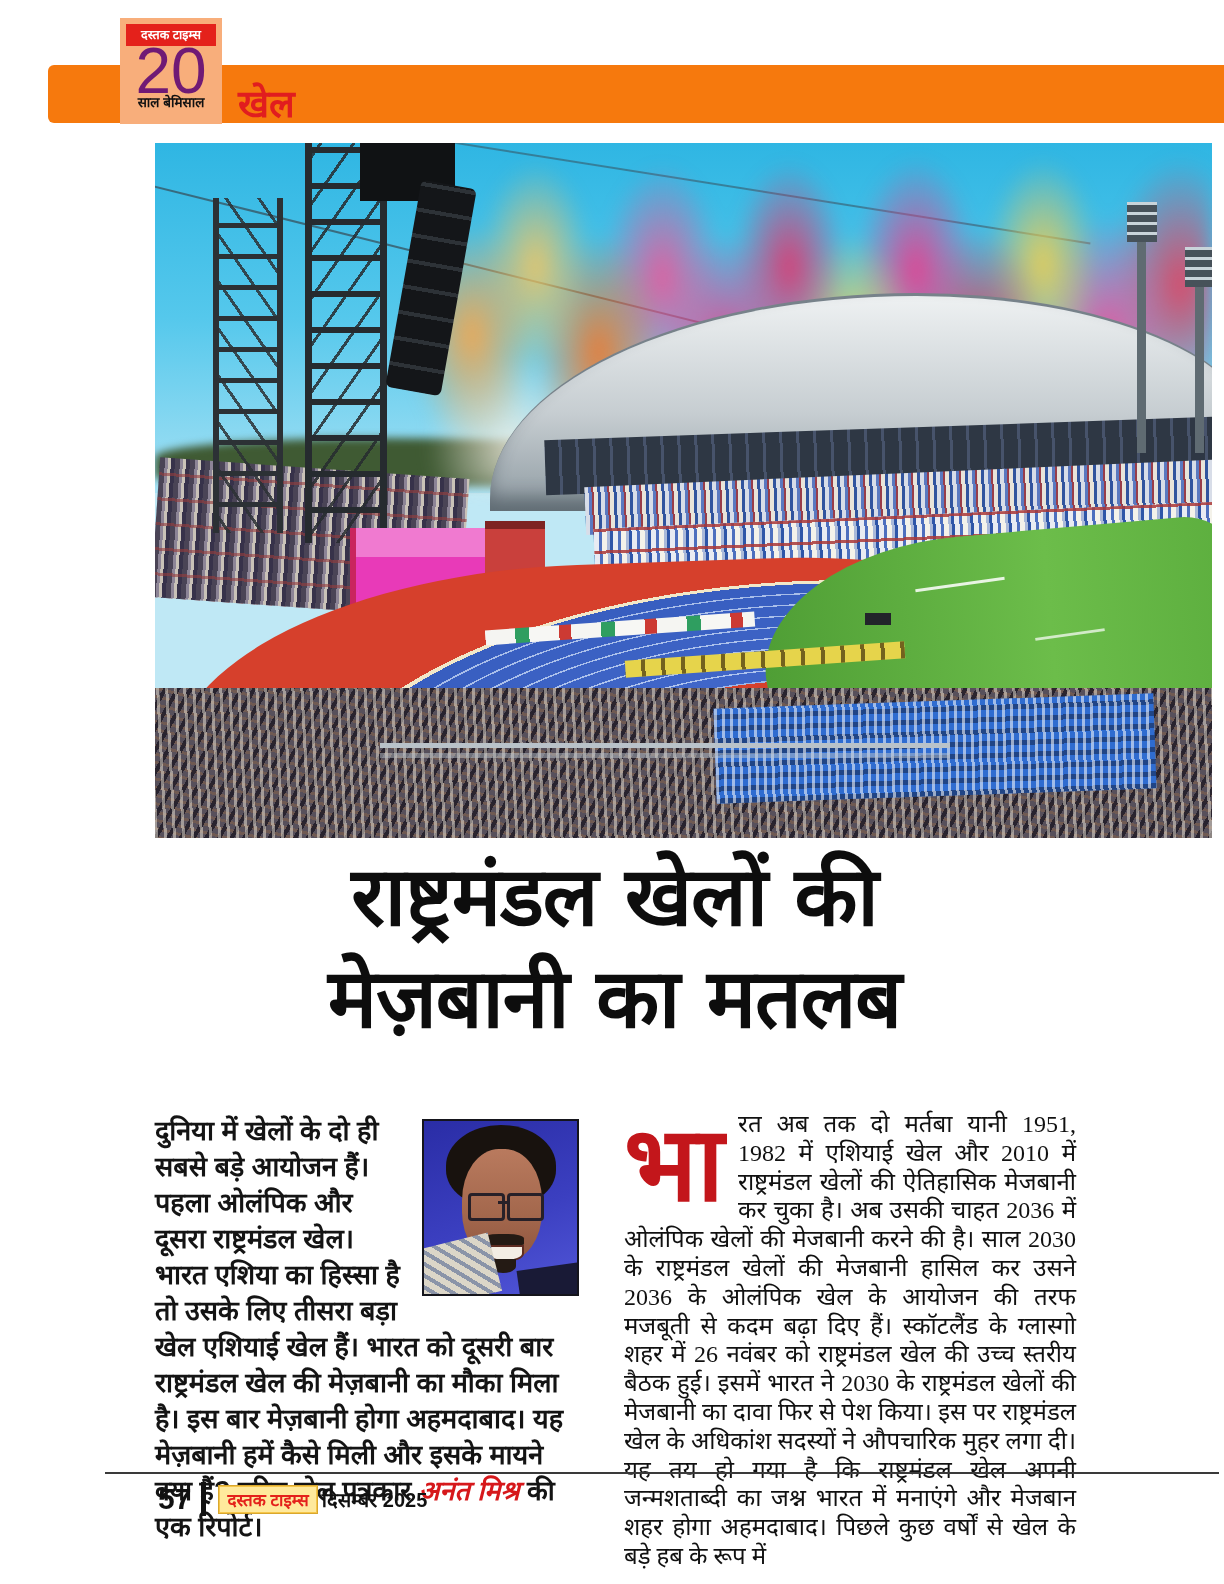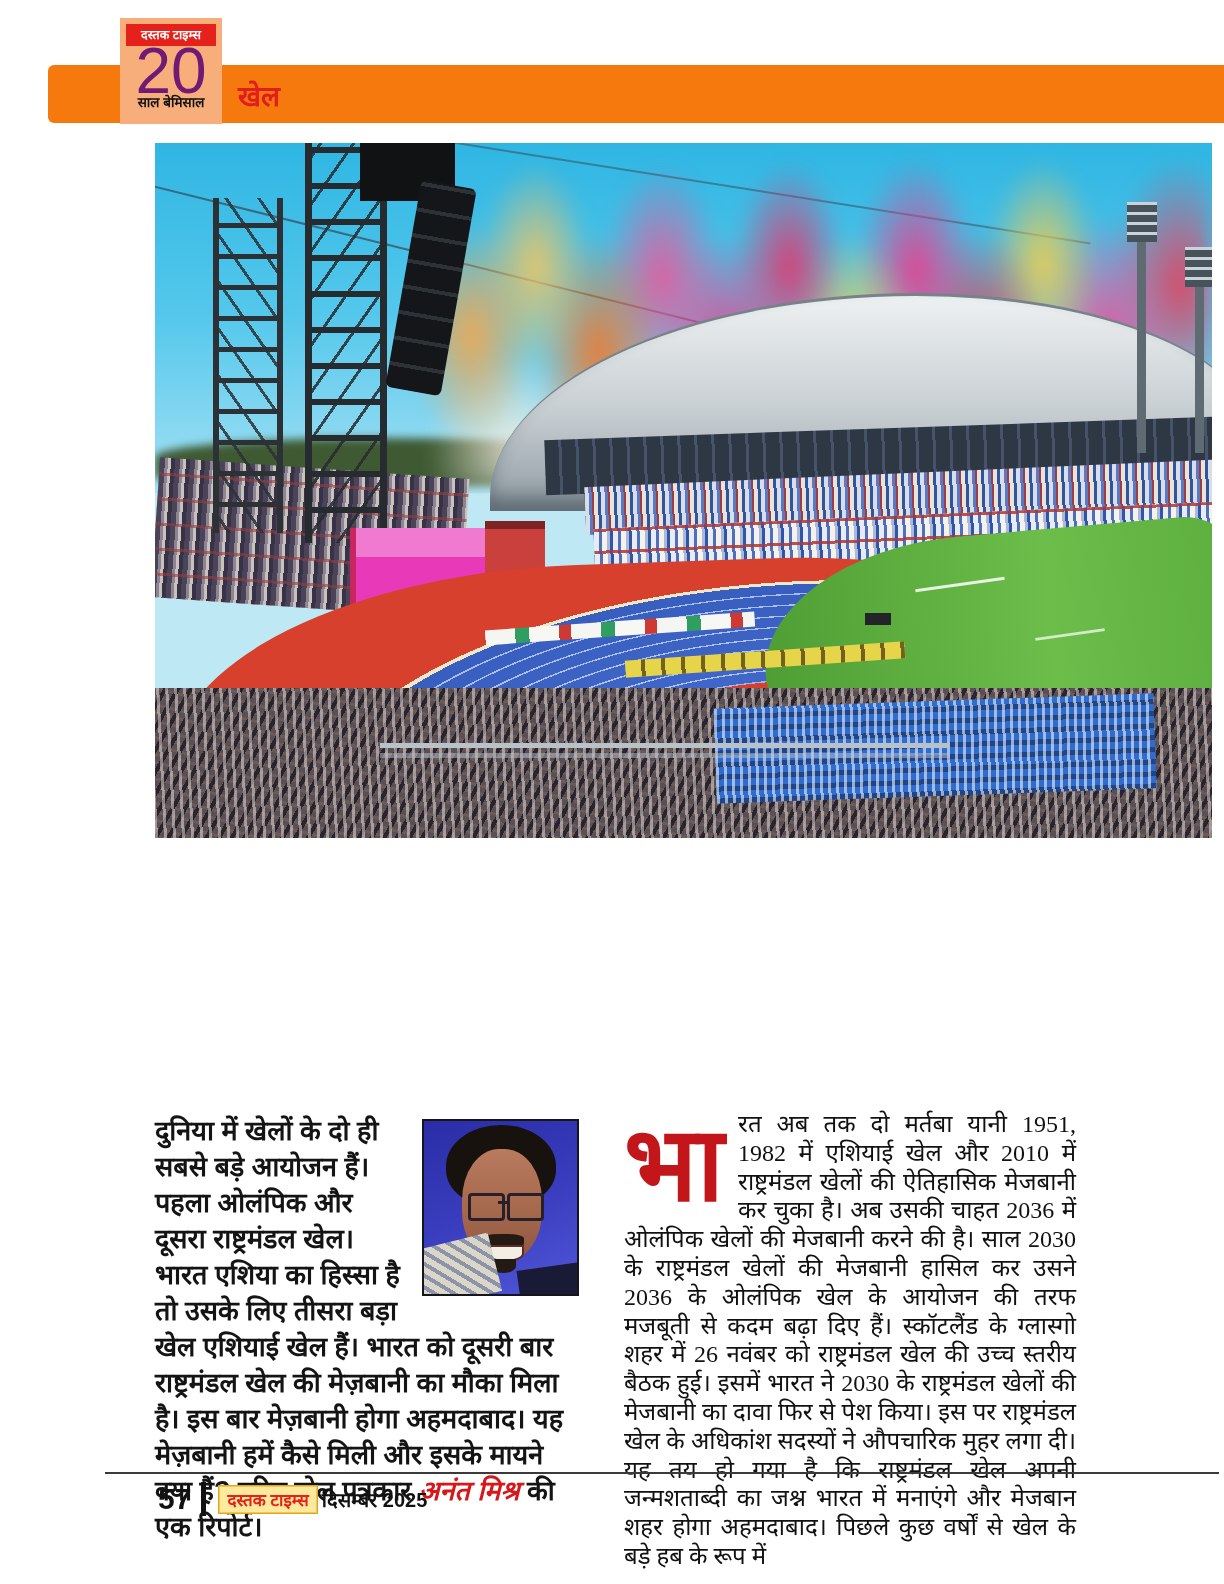--- a/index.html
+++ b/index.html
@@ -4,21 +4,21 @@
 <style>
   html,body{margin:0;padding:0;background:#ffffff;}
   .page{position:relative;width:1224px;height:1584px;background:#fff;overflow:hidden;
         font-family:"Liberation Sans","DejaVu Sans",sans-serif;}
 
   
   .topbar{position:absolute;left:48px;top:65px;right:0;height:58px;
           background:var(--accent-orange,#F6790D);border-radius:6px 0 0 6px;}
   .topbar-pill{position:absolute;left:105px;top:72px;width:428px;height:44px;
                background:#fff;border-radius:24px;}
-  .section-label{position:absolute;left:238px;top:76px;font-size:28px;font-weight:bold;
+  .section-label{position:absolute;left:238px;top:76px;font-size:38px;font-weight:bold;
                  color:var(--section-red,#E11D1F);}
   .badge{position:absolute;left:120px;top:18px;width:102px;height:106px;
          background:var(--badge-peach,#F8AE7B);z-index:3;text-align:center;}
   .badge-logo{margin:6px auto 0;width:90px;height:22px;background:var(--logo-red,#E4211B);
               color:#fff;font-size:12.5px;font-weight:bold;line-height:22px;}
   .badge-number{font-size:64px;font-weight:400;color:#701a75;line-height:50px;}
   .badge-tagline{font-size:13.5px;font-weight:bold;color:#111;line-height:14px;}
 
   
   .photo{position:absolute;left:155px;top:143px;width:1057px;height:695px;overflow:hidden;
@@ -211,20 +211,24 @@
     <div class="field-mark2"></div>
     <div class="equip1"></div>
     <div class="equip2"></div>
     <div class="ad-white"></div>
     <div class="ad-yellow"></div>
     <div class="crowd-front"></div>
     <div class="crowd-seats"></div>
     <div class="rail"></div>
   </div>
 
+  <div class="headline">
+    <div>राष्ट्रमंडल खेलों की</div>
+    <div>मेज़बानी का मतलब</div>
+  </div>
 
   <p class="intro">
     <span class="portrait">
       <span class="p-hair"></span>
       <span class="p-face"></span>
       <span class="p-glass-l"></span>
       <span class="p-glass-r"></span>
       <span class="p-bridge"></span>
       <span class="p-mustache"></span>
       <span class="p-smile"></span>

